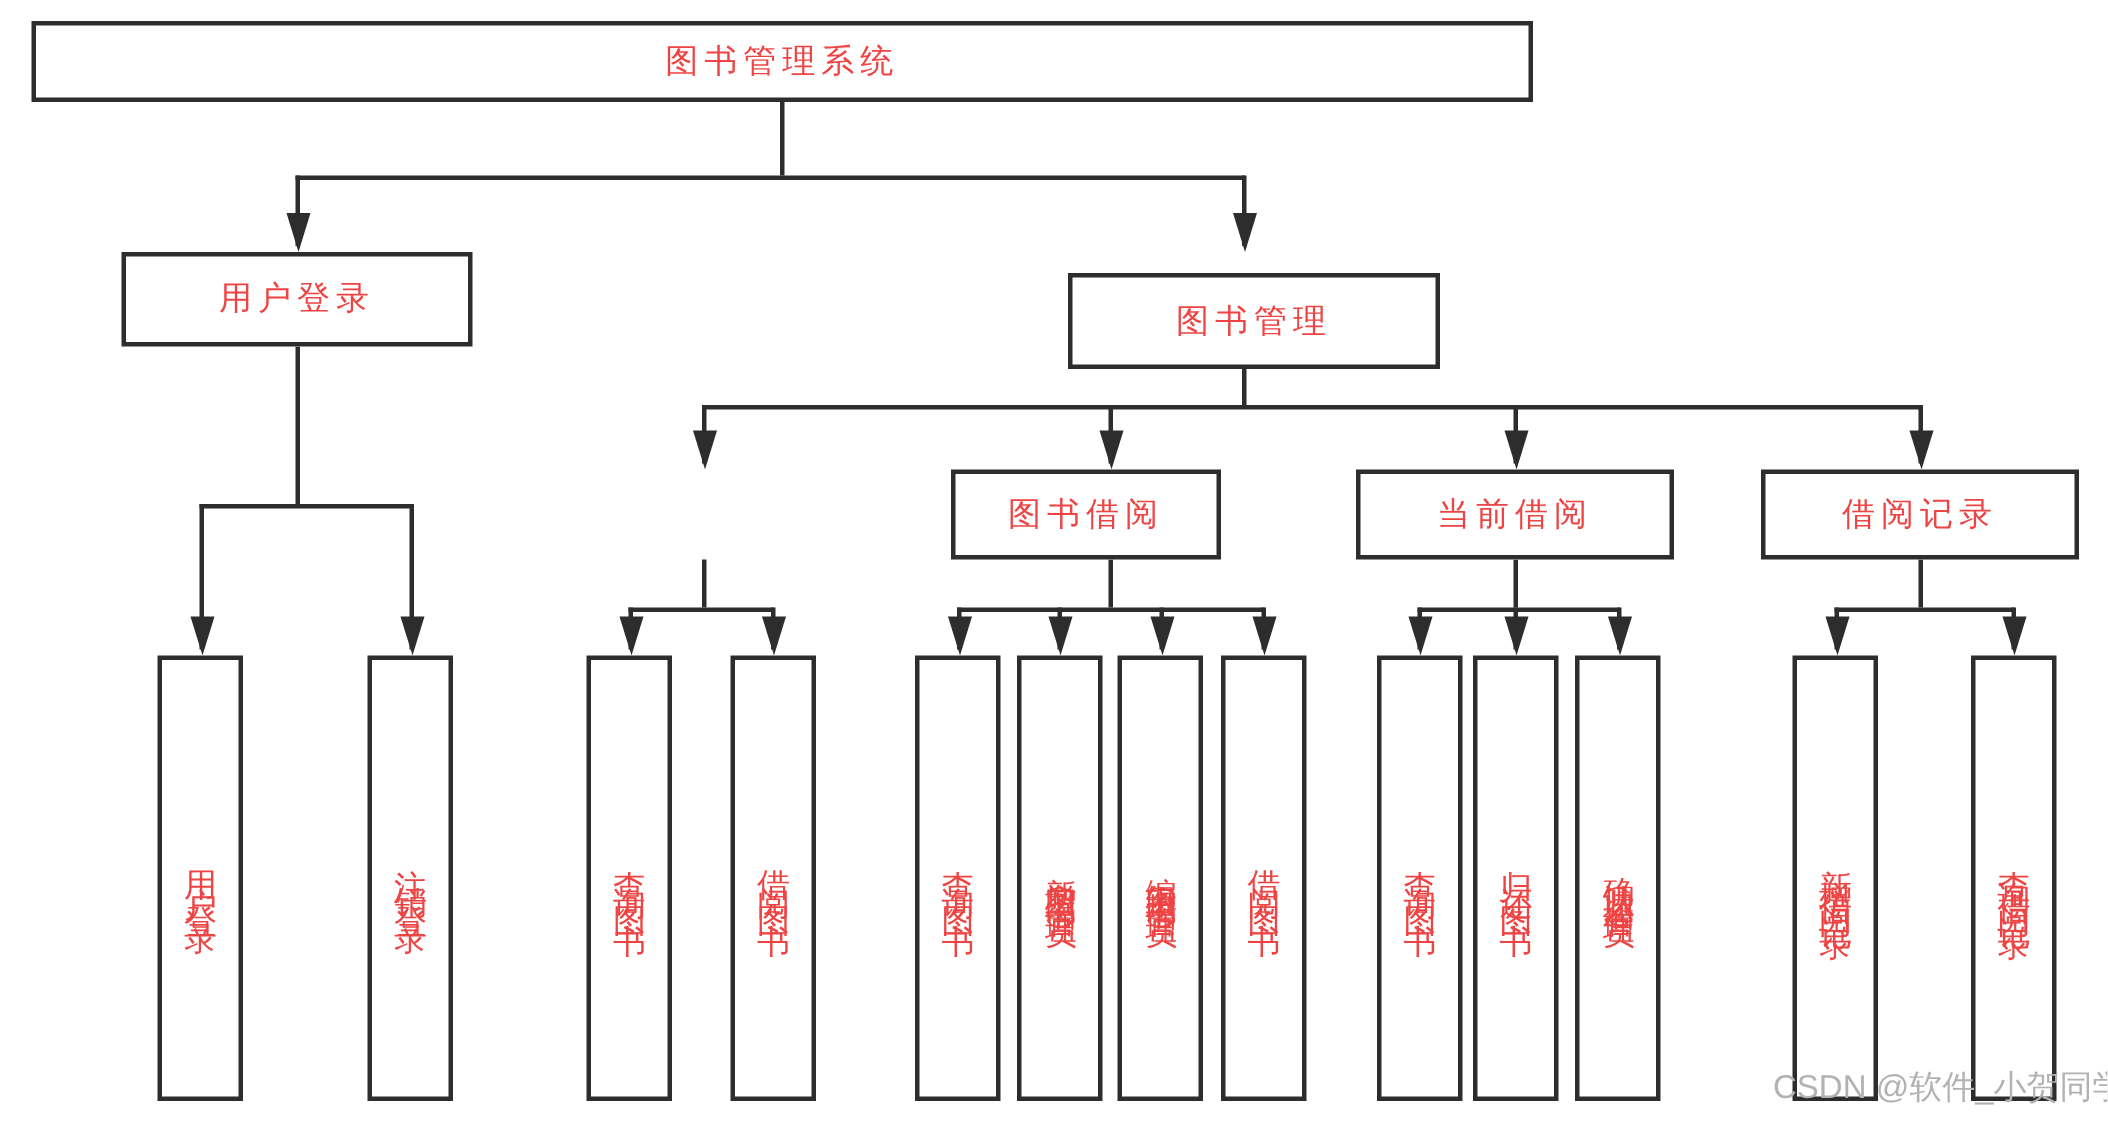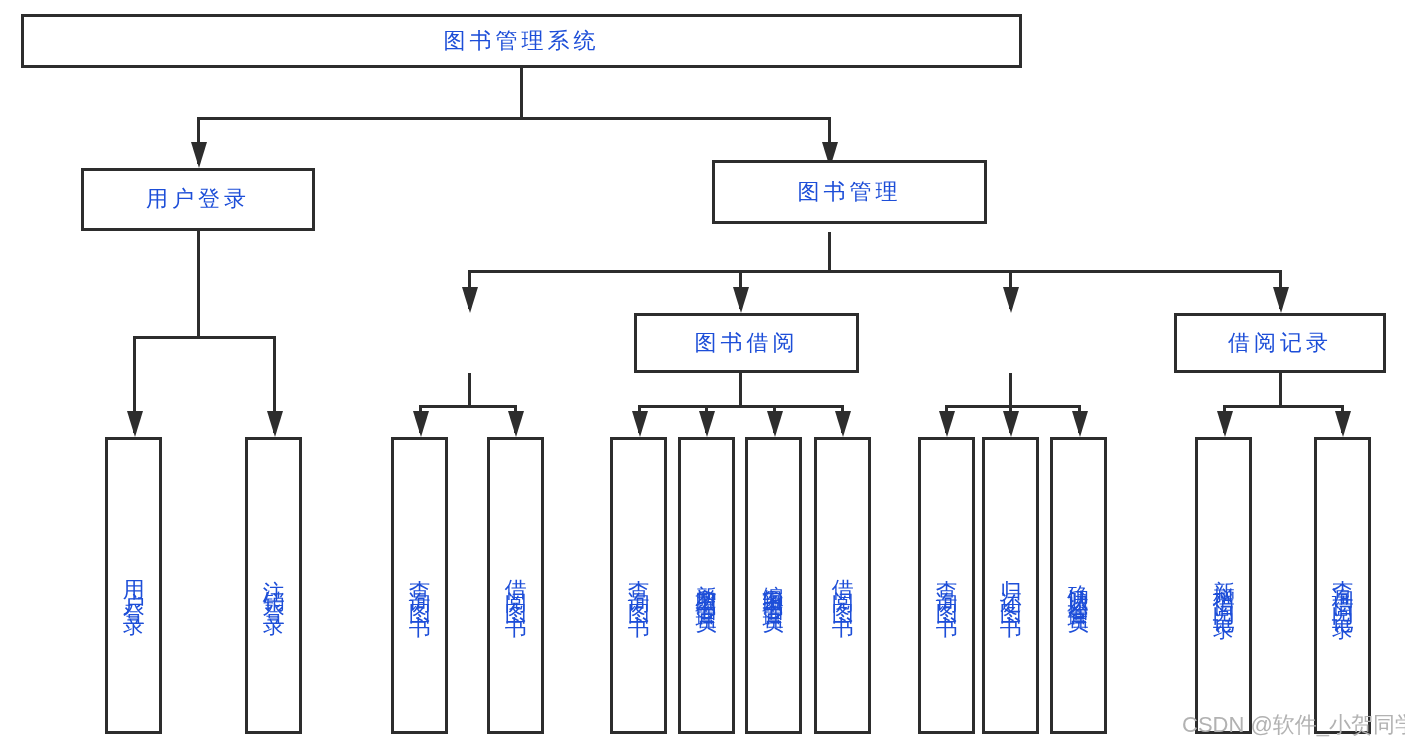--- a/index.html
+++ b/index.html
@@ -6,35 +6,35 @@
   .canvas{
     position:relative;width:1405px;height:747px;background:#ffffff;
     font-family:"Liberation Sans","DejaVu Sans",sans-serif;
     color:#222222;overflow:hidden;
   }
   
   .box{
     position:absolute;box-sizing:border-box;
     border:3px solid #2d2d2d;background:#ffffff;
     display:flex;align-items:center;justify-content:center;
-    font-size:22px;letter-spacing:4px;color:#1d4ed8;
+    font-size:22px;letter-spacing:4px;color:#ef4444;
     text-align:center;line-height:1.2;
   }
   .v{
     writing-mode:vertical-rl;text-orientation:mixed;
     letter-spacing:12px;font-size:22px;
   }
   .sp-mid{letter-spacing:8px;}
   .sp-tight{letter-spacing:4px;font-size:21px;}
   
   .n-root {left:21px;  top:14px;  width:1001px;height:54px;}
   .n-user {left:81px;  top:168px; width:234px; height:63px;}
-  .n-mgmt {left:712px; top:160px; width:275px; height:64px;}
+  .n-mgmt {left:712px; top:182px; width:248px; height:64px;}
   .m1{left:363px; top:313px;width:212px;height:60px;}
-  .m2{left:634px; top:313px;width:225px;height:60px;}
+  .m2{left:634px; top:313px;width:180px;height:60px;}
   .m3{left:904px; top:313px;width:212px;height:60px;}
   .m4{left:1174px;top:313px;width:212px;height:60px;}
   .leaf{top:437px;height:297px;width:57px;}
   .l1{left:105px;}  .l2{left:245px;}
   .l3{left:391px;}  .l4{left:487px;}
   .l5{left:610px;}  .l6{left:678px;}  .l7{left:745px;}  .l8{left:814px;}
   .l9{left:918px;}  .l10{left:982px;} .l11{left:1050px;}
   .l12{left:1195px;}.l13{left:1314px;}
   
   .hline{position:absolute;height:3px;background:#2d2d2d;}
@@ -123,20 +123,21 @@
   <div class="arrow-down a-leaf a-l11"></div>
   <div class="arrow-down a-leaf a-l12"></div>
   <div class="arrow-down a-leaf a-l13"></div>
 
   <div class="box n-root">图书管理系统</div>
 
   <div class="box n-user">用户登录</div>
   <div class="box n-mgmt">图书管理</div>
 
   <div class="box m2">图书借阅</div>
+  <div class="box m3">当前借阅</div>
   <div class="box m4">借阅记录</div>
 
   <div class="box v leaf l1">用户登录</div>
   <div class="box v leaf l2">注销登录</div>
   <div class="box v leaf l3">查询图书</div>
   <div class="box v leaf l4">借阅图书</div>
   <div class="box v leaf l5">查询图书</div>
   <div class="box v leaf sp-tight l6">新增图书（管理员）</div>
   <div class="box v leaf sp-tight l7">编辑图书（管理员）</div>
   <div class="box v leaf l8">借阅图书</div>

